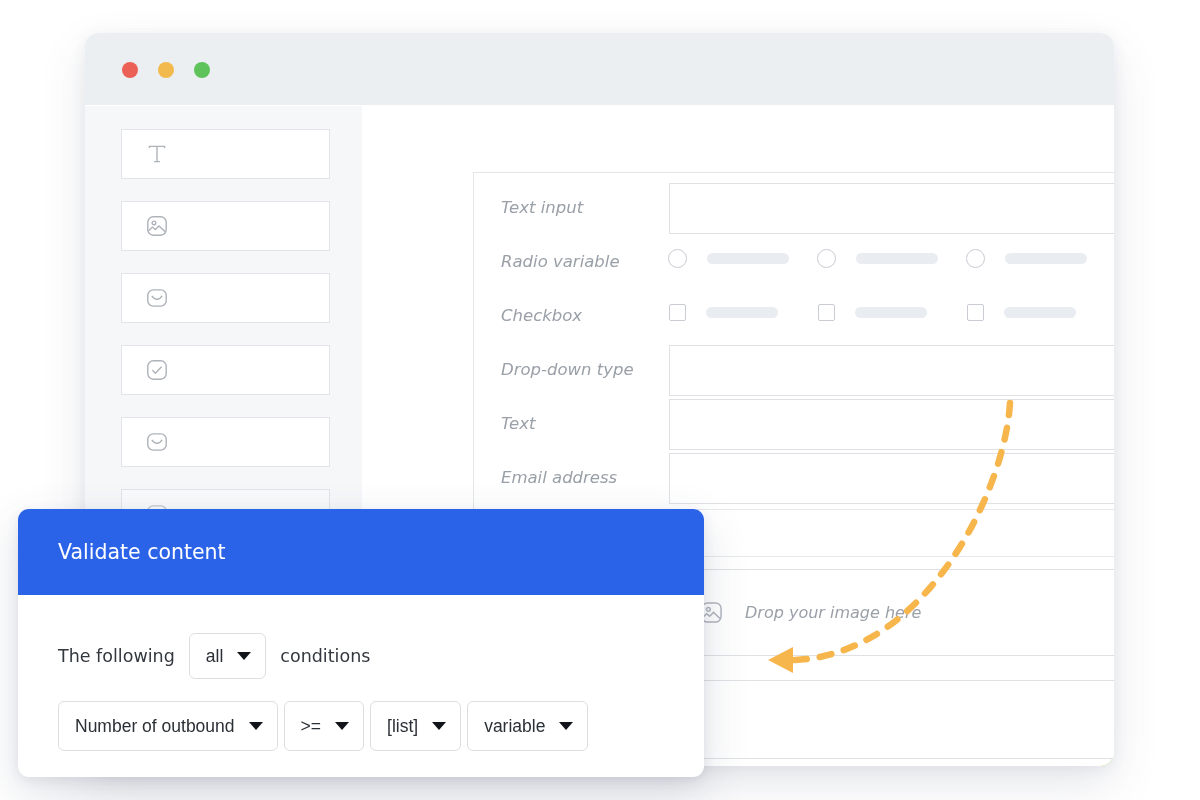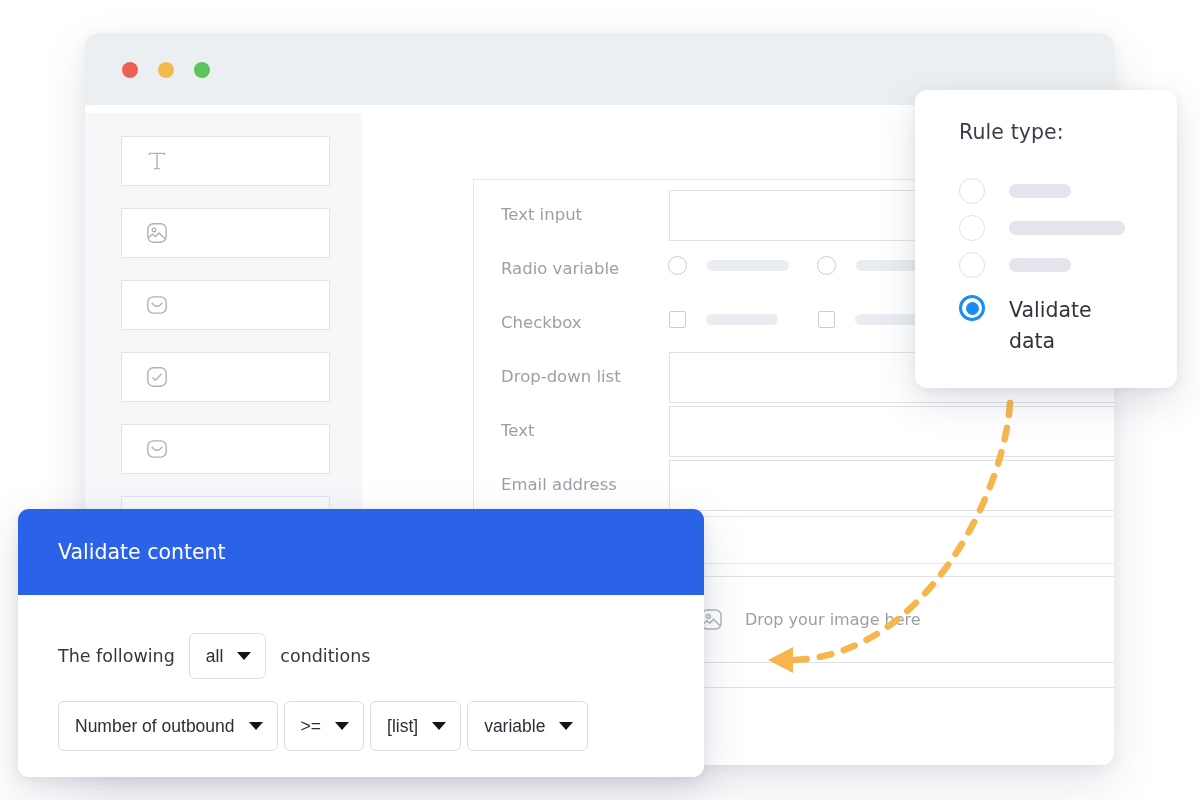--- a/index.html
+++ b/index.html
@@ -24,22 +24,23 @@
     position: absolute; left: 0; top: 0; width: 100%; height: 72px;
     background: #eceff1;
   }
   .dots { position: absolute; left: 37px; top: 29px; display: flex; gap: 20px; }
   .dot { width: 16px; height: 16px; border-radius: 50%; }
   .dot.red { background: #ec6157; }
   .dot.yellow { background: #f2ba4c; }
   .dot.green { background: #5dc35a; }
 
   .body-area {
-    position: absolute; left: 0; top: 80px; width: 100%; height: 661px;
+    position: absolute; left: 0; top: 73px; width: 100%; height: 661px;
     background: #84cc16;
+    font-style: italic;
   }
   .sidebar {
     position: absolute; left: 0; top: 0; width: 277px; height: 100%;
     background: #f6f7f9;
   }
   .side-item {
     position: absolute; left: 36px; width: 209px; height: 50px;
     background: #ffffff;
     border: 1px solid #e2e4e8;
     display: flex; align-items: center;
@@ -245,21 +246,21 @@
           </div>
           <div class="choice-row" style="left:344px; top:131px">
             <span class="check-o"></span>
             <span class="pill" style="width:72px;margin-left:20px"></span>
           </div>
           <div class="choice-row" style="left:493px; top:131px">
             <span class="check-o"></span>
             <span class="pill" style="width:72px;margin-left:20px"></span>
           </div>
 
-          <div class="flabel" style="top:187px">Drop-down list</div>
+          <div class="flabel" style="top:187px">Drop-down type</div>
           <div class="finput" style="left:195px; top:172px; width:484px; height:51px"></div>
 
           <div class="flabel" style="top:241px">Text</div>
           <div class="finput" style="left:195px; top:226px; width:484px; height:51px">
             
           </div>
 
           <div class="flabel" style="top:295px">Email address</div>
           <div class="finput" style="left:195px; top:280px; width:484px; height:51px"></div>
 
@@ -280,47 +281,20 @@
         </div>
       </div>
     </div>
   </div>
 
   <svg class="arrow" width="1200" height="800">
     <path d="M1010 403 C 1006 470, 960 580, 880 632 C 848 652, 820 659, 795 660" stroke="#f7b64c" stroke-width="6.5" fill="none" stroke-dasharray="12 13" stroke-linecap="round"></path>
     <polygon points="768,660 793,647 793,673" fill="#f7b64c"></polygon>
   </svg>
 
-  <div class="rule-panel">
-    <div class="rule-title">Rule type:</div>
-    <div class="rule-opts">
-
-      <div class="rule-opt">
-        <span class="ro-circle"></span>
-        <span class="ro-pill" style="width:62px"></span>
-      </div>
-
-      <div class="rule-opt">
-        <span class="ro-circle"></span>
-        <span class="ro-pill" style="width:116px"></span>
-      </div>
-
-      <div class="rule-opt">
-        <span class="ro-circle"></span>
-        <span class="ro-pill" style="width:62px"></span>
-      </div>
-
-      <div class="rule-opt selected">
-        <span class="ro-circle sel">
-            <i></i>
-          </span>
-        <span class="ro-label" style="max-width:110px">Validate data</span>
-      </div>
-    </div>
-  </div>
 
   <div class="dialog">
     <div class="dlg-head">
       <span class="dlg-title">Validate content</span>
     </div>
     <div class="dlg-body">
 
       <div class="cond-line">
         <span class="cond-text">The following</span>
         <span class="select" style="margin:0 14px; min-width:76px">

